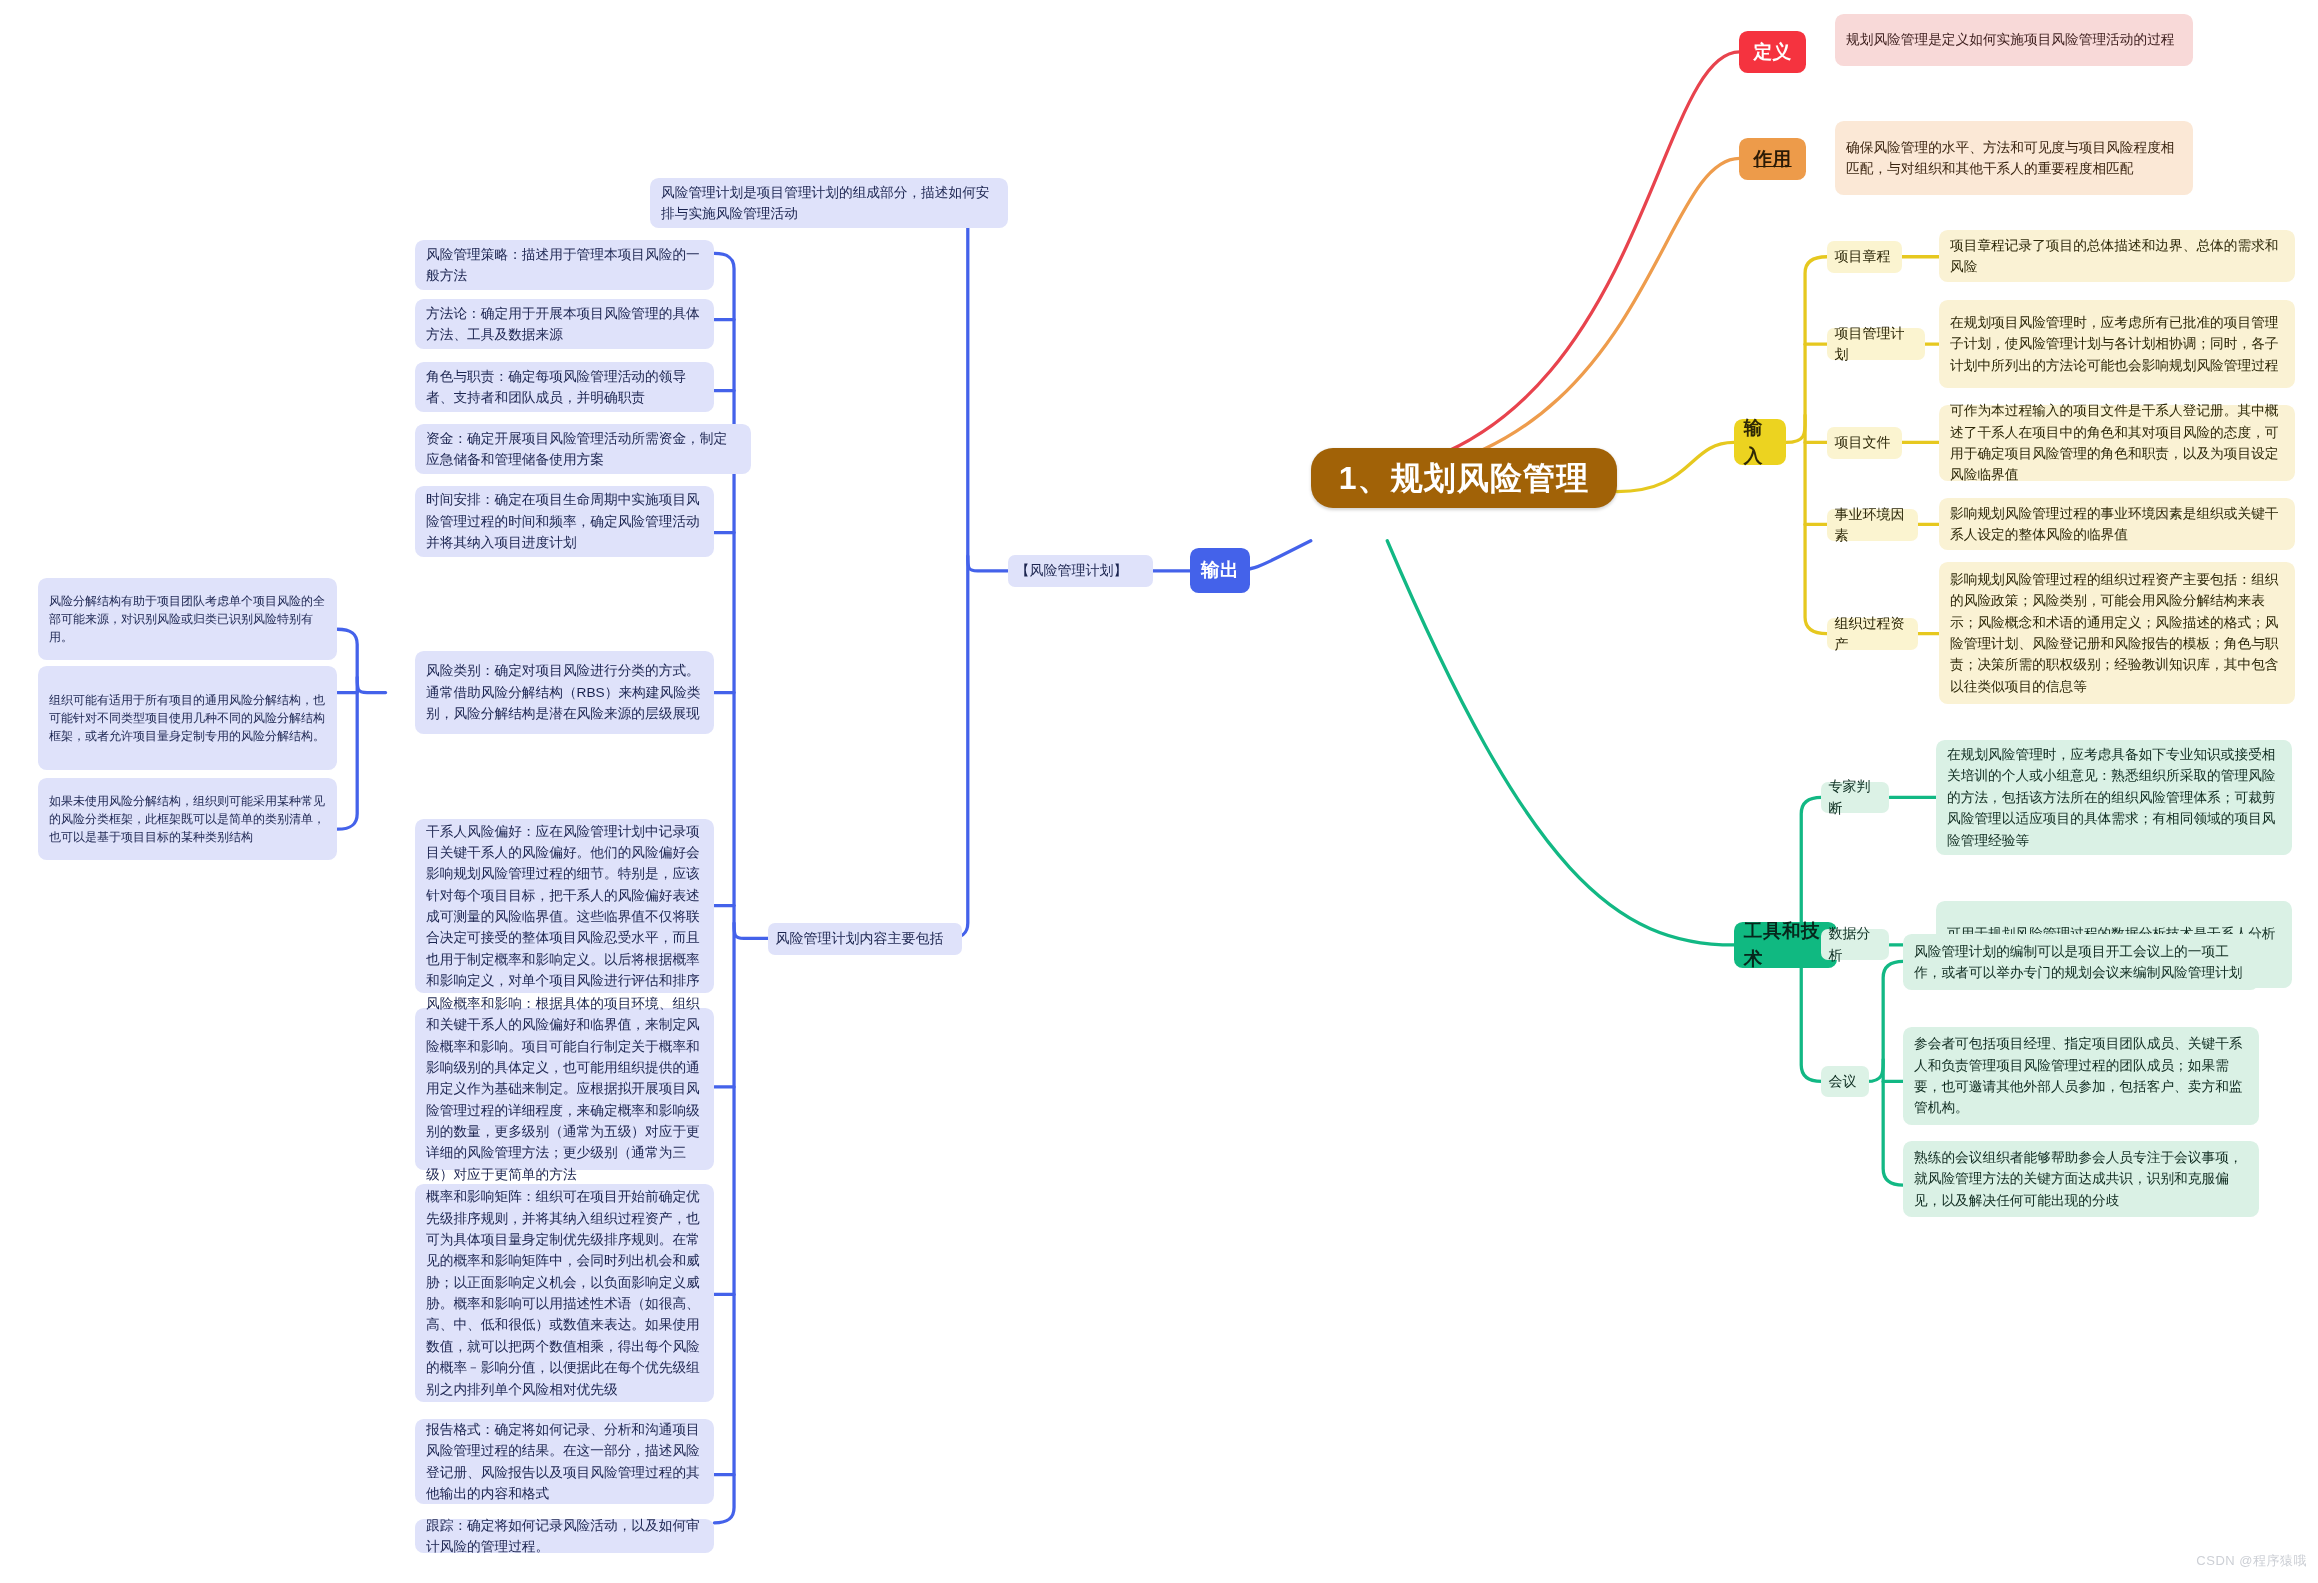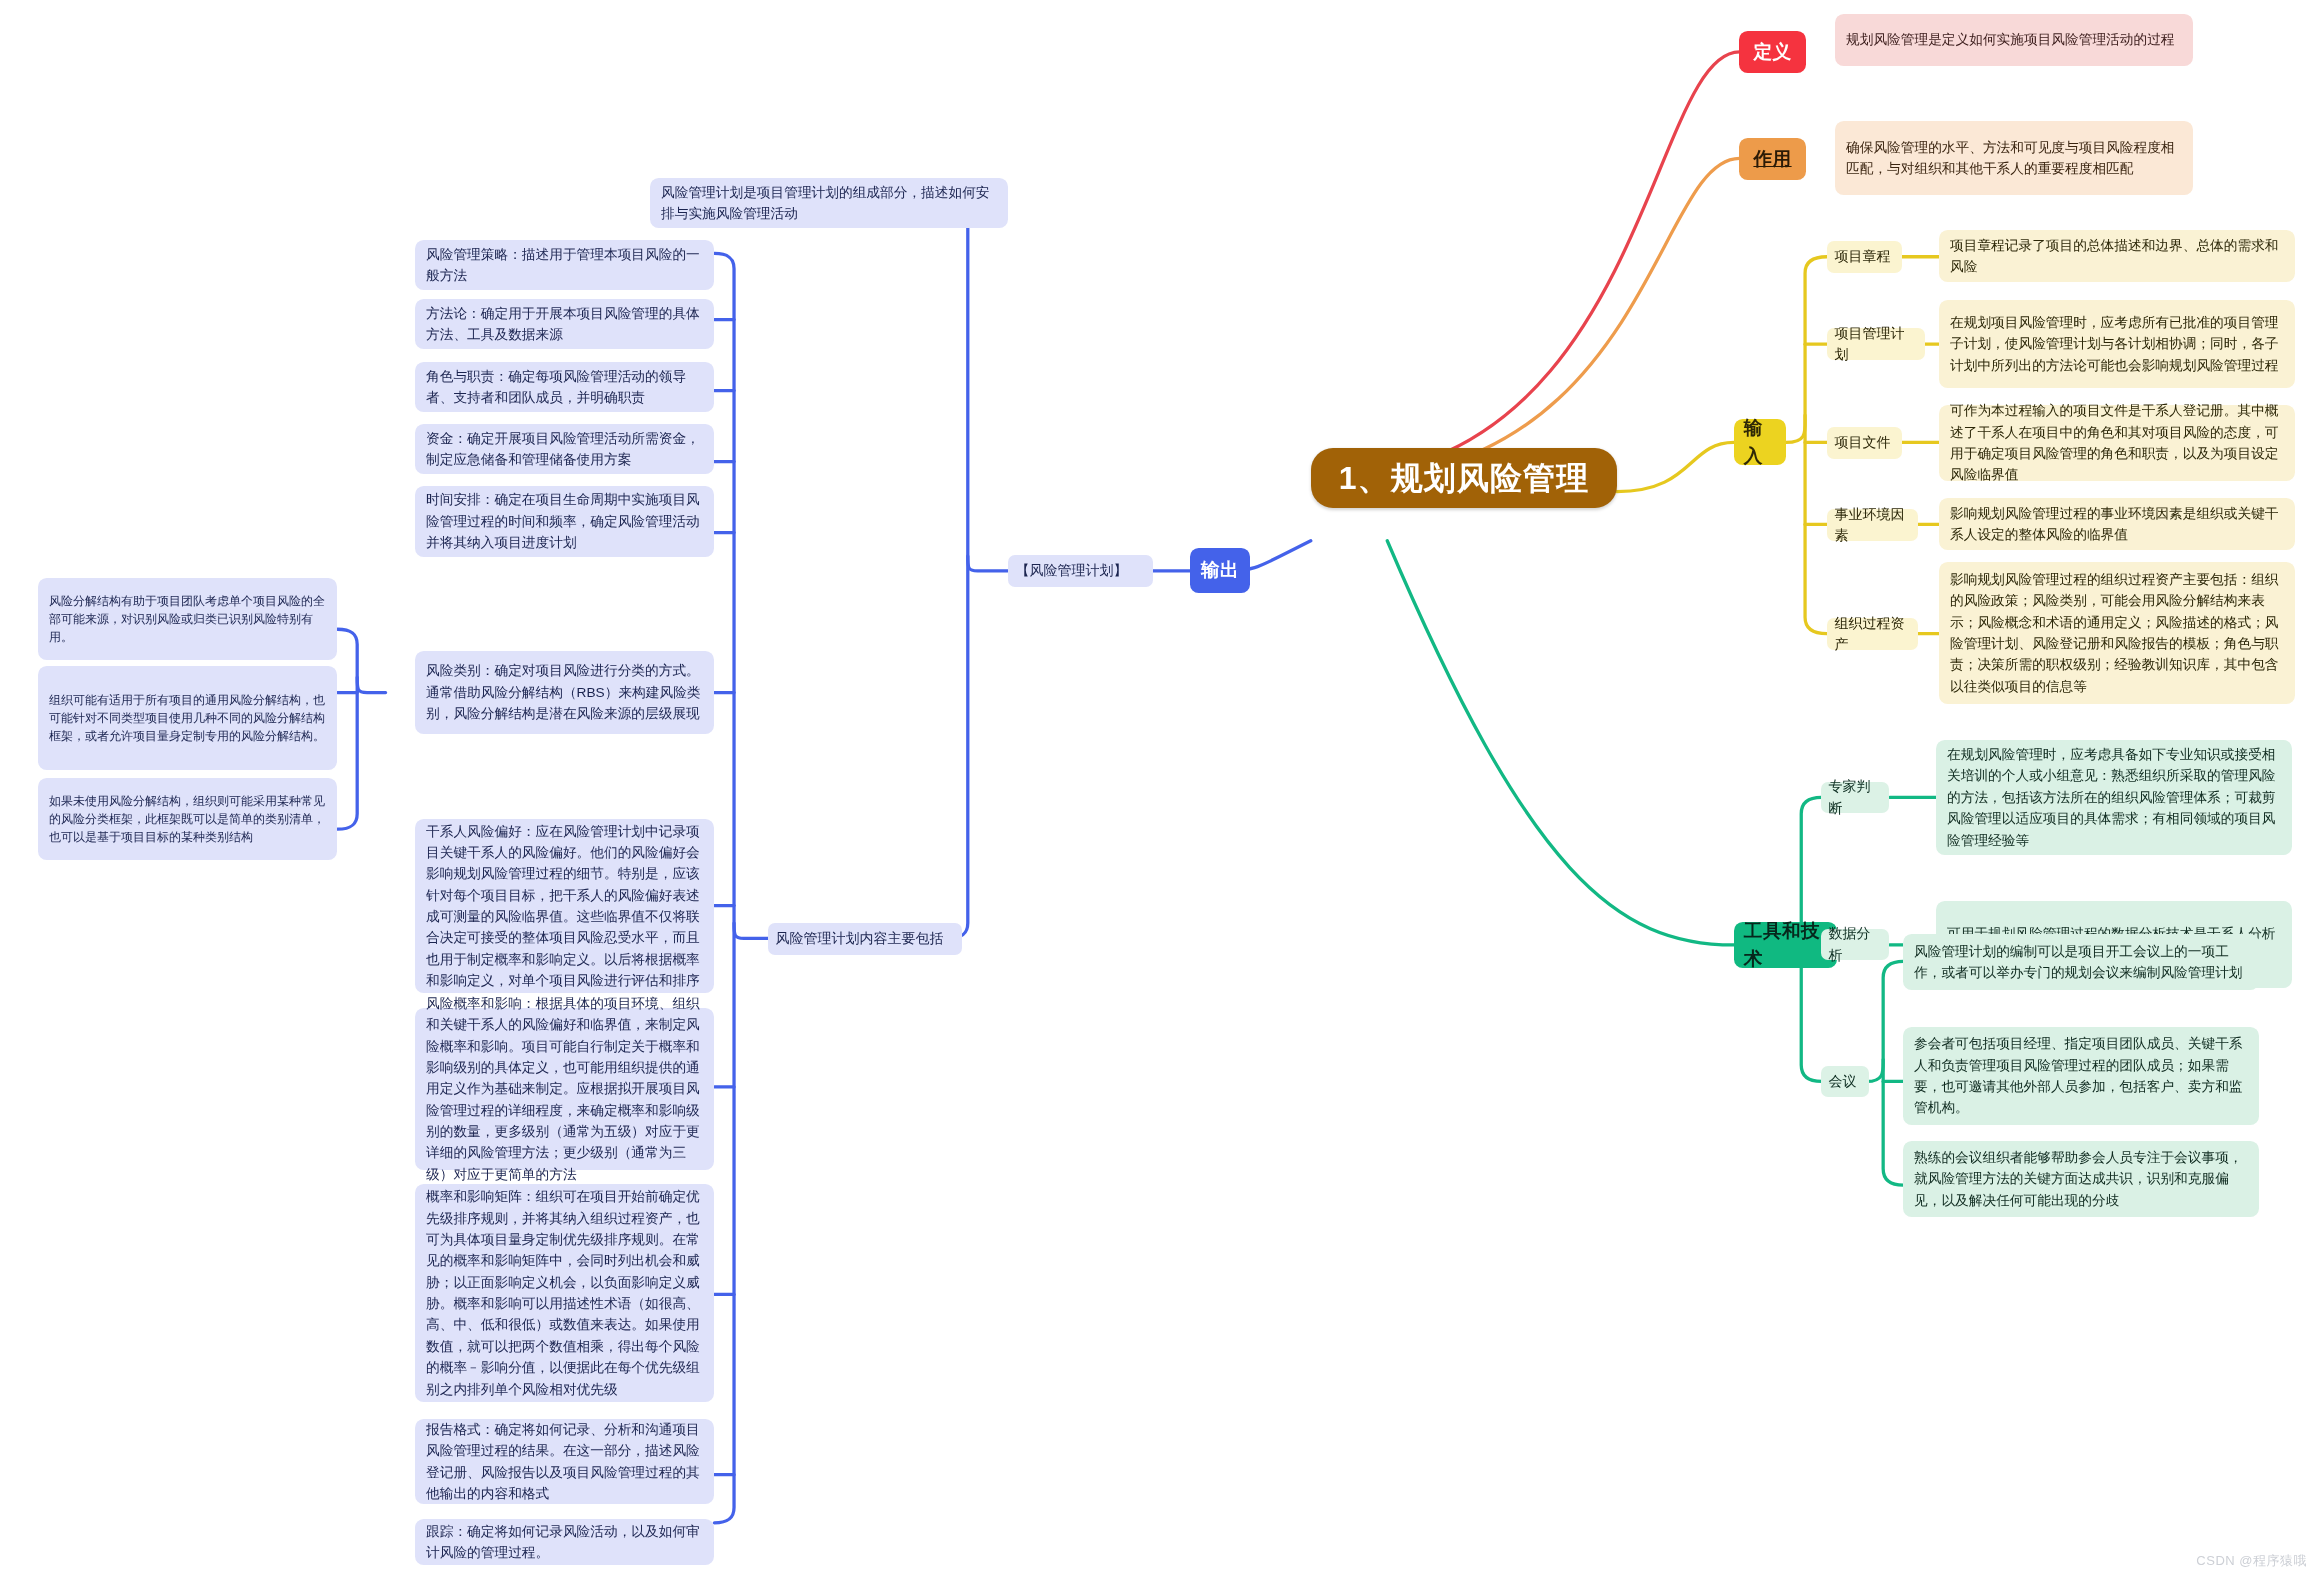--- a/index.html
+++ b/index.html
@@ -256,42 +256,42 @@
 
   <div class="node leaf lav" style="left:415px;top:240px;width:299px;height:50px;">
     <span>风险管理策略：描述用于管理本项目风险的一般方法</span>
   </div>
   <div class="node leaf lav" style="left:415px;top:299px;width:299px;height:50px;">
     <span>方法论：确定用于开展本项目风险管理的具体方法、工具及数据来源</span>
   </div>
   <div class="node leaf lav" style="left:415px;top:362px;width:299px;height:50px;">
     <span>角色与职责：确定每项风险管理活动的领导者、支持者和团队成员，并明确职责</span>
   </div>
-  <div class="node leaf lav" style="left:415px;top:424px;width:299px;height:50px;">
+  <div class="node leaf lav" style="left:415px;top:424px;width:336px;height:50px;">
     <span>资金：确定开展项目风险管理活动所需资金，制定应急储备和管理储备使用方案</span>
   </div>
   <div class="node leaf lav" style="left:415px;top:486px;width:299px;height:71px;">
     <span>时间安排：确定在项目生命周期中实施项目风险管理过程的时间和频率，确定风险管理活动并将其纳入项目进度计划</span>
   </div>
   <div class="node leaf lav" style="left:415px;top:651px;width:299px;height:83px;">
     <span>风险类别：确定对项目风险进行分类的方式。通常借助风险分解结构（RBS）来构建风险类别，风险分解结构是潜在风险来源的层级展现</span>
   </div>
   <div class="node leaf lav" style="left:415px;top:819px;width:299px;height:174px;">
     <span>干系人风险偏好：应在风险管理计划中记录项目关键干系人的风险偏好。他们的风险偏好会影响规划风险管理过程的细节。特别是，应该针对每个项目目标，把干系人的风险偏好表述成可测量的风险临界值。这些临界值不仅将联合决定可接受的整体项目风险忍受水平，而且也用于制定概率和影响定义。以后将根据概率和影响定义，对单个项目风险进行评估和排序</span>
   </div>
   <div class="node leaf lav" style="left:415px;top:1008px;width:299px;height:162px;">
     <span>风险概率和影响：根据具体的项目环境、组织和关键干系人的风险偏好和临界值，来制定风险概率和影响。项目可能自行制定关于概率和影响级别的具体定义，也可能用组织提供的通用定义作为基础来制定。应根据拟开展项目风险管理过程的详细程度，来确定概率和影响级别的数量，更多级别（通常为五级）对应于更详细的风险管理方法；更少级别（通常为三级）对应于更简单的方法</span>
   </div>
   <div class="node leaf lav" style="left:415px;top:1184px;width:299px;height:218px;">
     <span>概率和影响矩阵：组织可在项目开始前确定优先级排序规则，并将其纳入组织过程资产，也可为具体项目量身定制优先级排序规则。在常见的概率和影响矩阵中，会同时列出机会和威胁；以正面影响定义机会，以负面影响定义威胁。概率和影响可以用描述性术语（如很高、高、中、低和很低）或数值来表达。如果使用数值，就可以把两个数值相乘，得出每个风险的概率﹣影响分值，以便据此在每个优先级组别之内排列单个风险相对优先级</span>
   </div>
   <div class="node leaf lav" style="left:415px;top:1419px;width:299px;height:85px;">
     <span>报告格式：确定将如何记录、分析和沟通项目风险管理过程的结果。在这一部分，描述风险登记册、风险报告以及项目风险管理过程的其他输出的内容和格式</span>
   </div>
-  <div class="node leaf lav" style="left:415px;top:1519px;width:299px;height:46px;">
+  <div class="node leaf lav" style="left:415px;top:1519px;width:299px;height:34px;">
     <span>跟踪：确定将如何记录风险活动，以及如何审计风险的管理过程。</span>
   </div>
 
   <div class="node leaf lav-sm" style="left:38px;top:578px;width:299px;height:82px;">
     <span>风险分解结构有助于项目团队考虑单个项目风险的全部可能来源，对识别风险或归类已识别风险特别有用。</span>
   </div>
   <div class="node leaf lav-sm" style="left:38px;top:666px;width:299px;height:104px;">
     <span>组织可能有适用于所有项目的通用风险分解结构，也可能针对不同类型项目使用几种不同的风险分解结构框架，或者允许项目量身定制专用的风险分解结构。</span>
   </div>
   <div class="node leaf lav-sm" style="left:38px;top:778px;width:299px;height:82px;">

